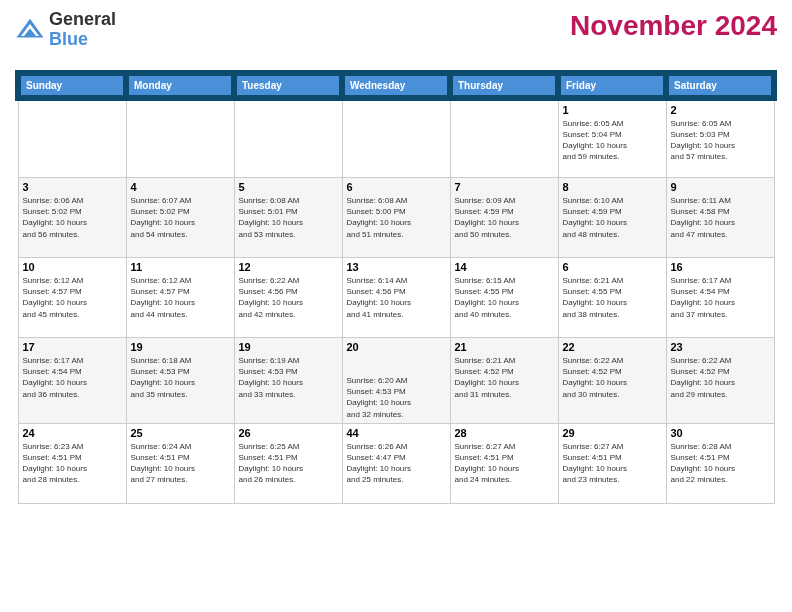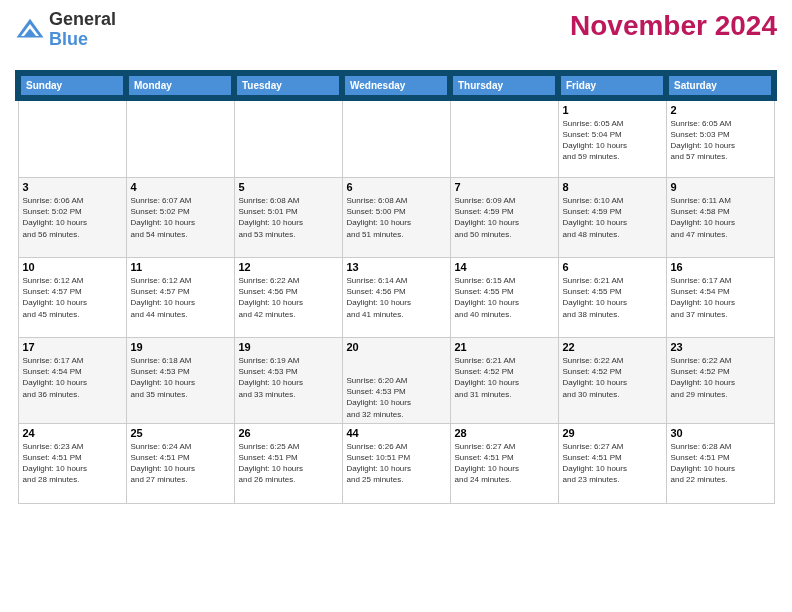--- a/index.html
+++ b/index.html
@@ -317,21 +317,21 @@
           <td>
             <span class="day-num">26</span>
             <div class="day-info" style="white-space: pre-line;">Sunrise: 6:25 AM
 Sunset: 4:51 PM
 Daylight: 10 hours
 and 26 minutes.</div>
           </td>
           <td>
             <span class="day-num">44</span>
             <div class="day-info" style="white-space: pre-line;">Sunrise: 6:26 AM
-Sunset: 10:51 PM
+Sunset: 4:47 PM
 Daylight: 10 hours
 and 25 minutes.</div>
           </td>
           <td>
             <span class="day-num">28</span>
             <div class="day-info" style="white-space: pre-line;">Sunrise: 6:27 AM
 Sunset: 4:51 PM
 Daylight: 10 hours
 and 24 minutes.</div>
           </td>

